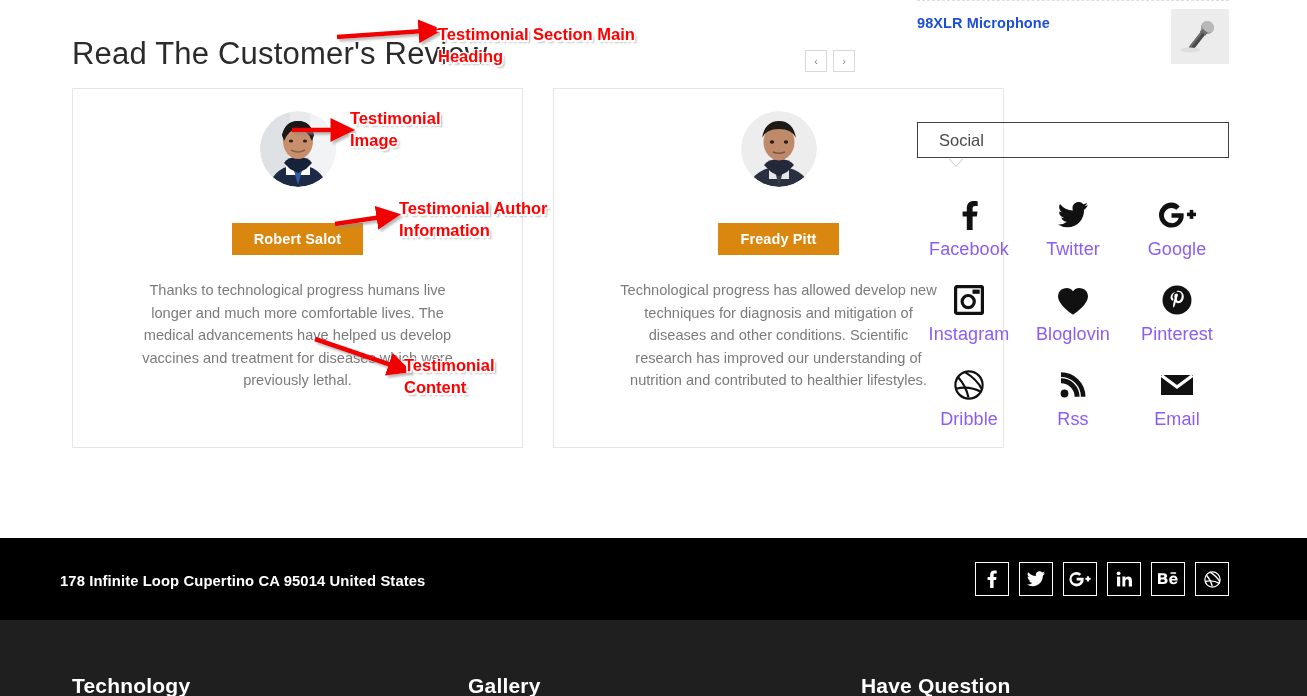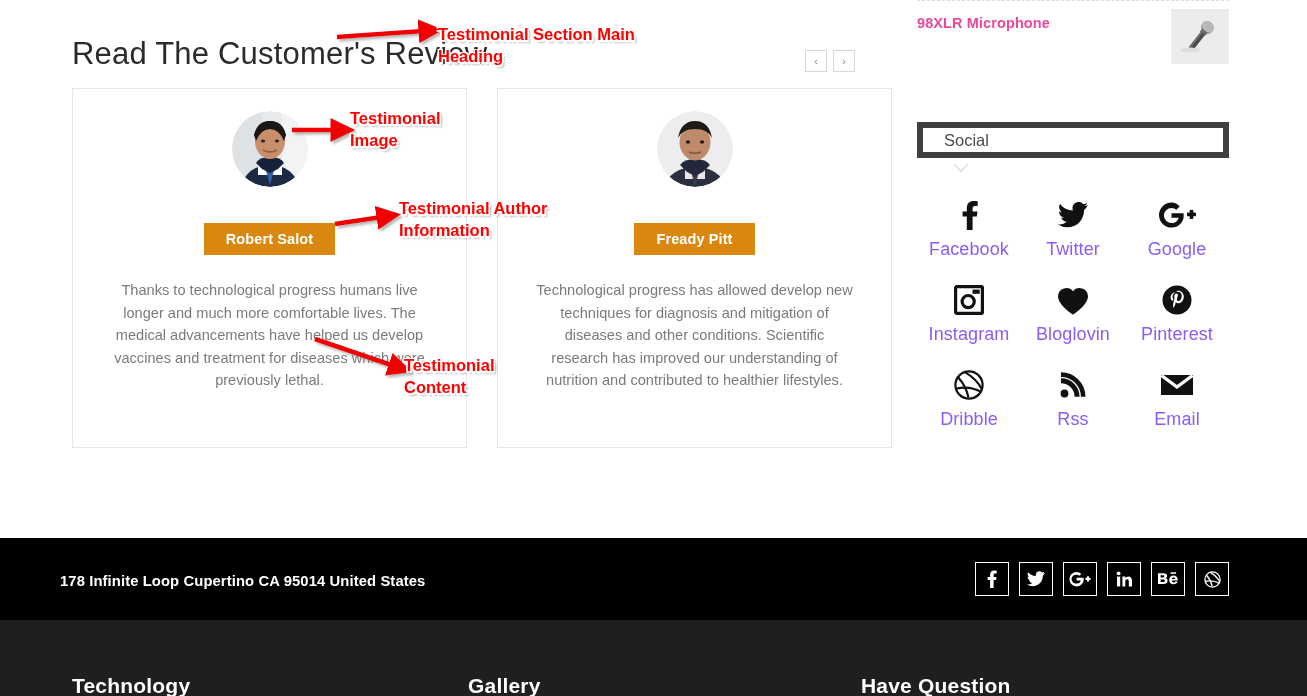--- a/index.html
+++ b/index.html
@@ -19,48 +19,48 @@
     letter-spacing:.2px; white-space:nowrap;
   }
   .carousel-nav { position:absolute; left:805px; top:50px; display:flex; gap:6px; }
   .nav-btn {
     width:22px; height:22px; border:1px solid #d8d8d8; background:#fff;
     color:#888; font-size:11px; line-height:20px; text-align:center; cursor:pointer;
   }
 
   .cards { position:absolute; left:72px; top:88px; display:flex; gap:30px; }
   .card {
-    width:395px; height:360px; border:1px solid #e6e6e6; background:#fff;
+    width:451px; height:360px; border:1px solid #e6e6e6; background:#fff;
     display:flex; flex-direction:column; align-items:center; padding-top:22px;
   }
   .avatar { width:76px; height:76px; border-radius:50%; overflow:hidden; position:relative; }
   .avatar svg { display:block; }
   .author-badge {
     margin-top:36px; background:#d9870f; color:#fff;
     font-size:14.5px; font-weight:600; padding:8px 22px; letter-spacing:.1px;
     border:0; cursor:pointer; font-family:"Liberation Sans",sans-serif;
   }
   .testi-text {
     margin-top:24px; width:318px; text-align:center;
     font-size:14.6px; line-height:22.6px; color:#7b7b7b;
   }
 
   
   .sidebar { position:absolute; left:917px; top:0; width:312px; }
   .prod-divider { border-top:1px dashed #ddd; margin:0 0 0 0; }
   .product { position:relative; padding:14px 0 0 0; height:78px; }
-  .prod-name { font-size:14.5px; font-weight:700; color:#ec4899; letter-spacing:.1px; }
+  .prod-name { font-size:14.5px; font-weight:700; color:#1d4ed8; letter-spacing:.1px; }
   .prod-price { font-size:15.5px; font-weight:700; color:#222; margin-top:18px; }
   .prod-thumb {
     position:absolute; right:0; top:8px; width:58px; height:55px;
     background:#ececec; display:flex; align-items:center; justify-content:center;
   }
 
   .widget-title-box {
-    position:relative; margin-top:43px; border:6px solid #404040;
+    position:relative; margin-top:43px; border:1px solid #404040;
     height:36px; display:flex; align-items:center; padding-left:21px;
   }
   .widget-title { font-size:16.5px; color:#4a4a4a; }
   .notch-out, .notch-in {
     position:absolute; left:31px; width:0; height:0; border-style:solid;
   }
   .notch-out { top:36px; border-width:8px 7px 0 7px; border-color:#b9b9b9 transparent transparent transparent; }
   .notch-in  { top:35px; border-width:8px 7px 0 7px; border-color:#ffffff transparent transparent transparent; }
 
   .social-grid {

